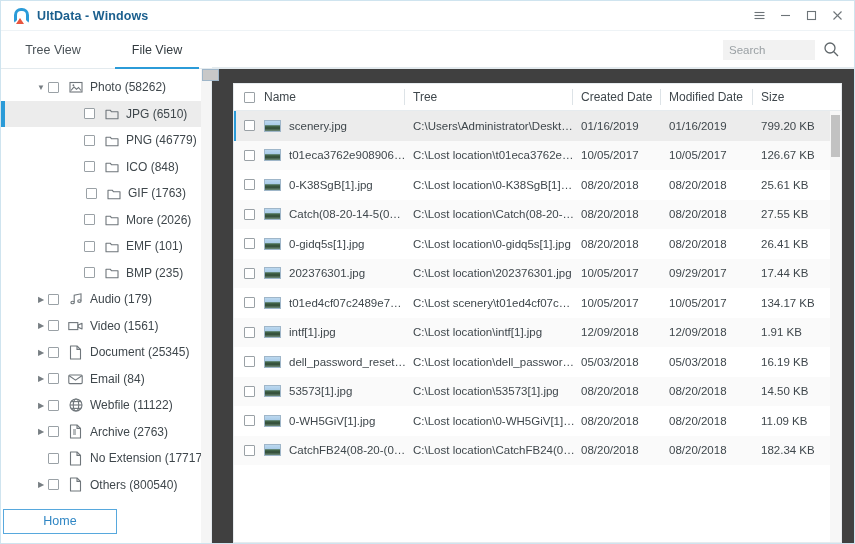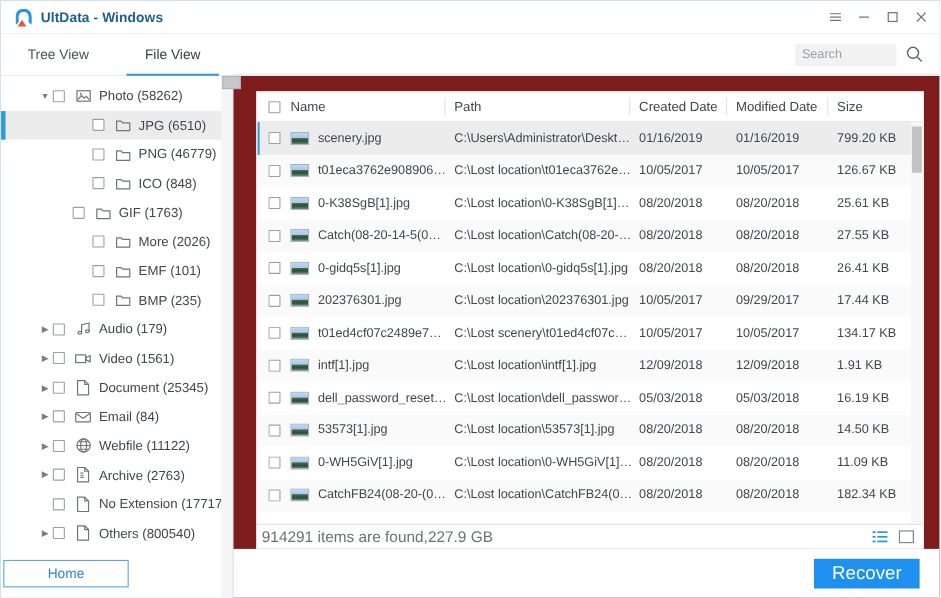--- a/index.html
+++ b/index.html
@@ -117,21 +117,21 @@
     height: 44px; flex: 0 0 44px; display: flex; align-items: center; padding-left: 2px;
     background: #ffffff;
   }
   .home-btn {
     width: 114px; height: 25px; border: 1px solid #57a8dd; background: #ffffff;
     color: #2f86c4; font-size: 12.5px; display: flex; align-items: center; justify-content: center;
     font-family: "Liberation Sans", sans-serif;
   }
 
   
-  .main { flex: 1 1 auto; display: flex; flex-direction: column; min-width: 0; background: #7f1d1d; }
+  .main { flex: 1 1 auto; display: flex; flex-direction: row; min-width: 0; background: #404040; }
   .tablewrap {
     margin: 14px 14px 0 21px; flex: 1 1 auto;
     background: #ffffff; border: 1px solid #e6ebee;
     display: flex; flex-direction: column; min-height: 0; position: relative;
   }
   .thead {
     height: 27px; flex: 0 0 27px; display: flex; align-items: center;
     border-bottom: 1px solid #e6ebee; font-size: 12px; color: #3f474c;
     padding-left: 10px;
   }
@@ -280,21 +280,21 @@
           <div class="tnode" style="padding-left: 69px;">
             <span class="caret">&nbsp;</span>
             <span class="chk"></span>
             <span class="ticon">
               <svg width="14" height="13" viewBox="0 0 14 13">
                 <path d="M1 3.2 h4.2 l1.2 1.5 H13 v7 H1 Z" fill="none" stroke="#6f767b" stroke-width="1.1" stroke-linejoin="round"></path>
               </svg>
             </span>
             <span>ICO (848)</span>
           </div>
-          <div class="tnode" style="padding-left: 51px;">
+          <div class="tnode" style="padding-left: 71px;">
             <span class="caret">&nbsp;</span>
             <span class="chk"></span>
             <span class="ticon">
               <svg width="14" height="13" viewBox="0 0 14 13">
                 <path d="M1 3.2 h4.2 l1.2 1.5 H13 v7 H1 Z" fill="none" stroke="#6f767b" stroke-width="1.1" stroke-linejoin="round"></path>
               </svg>
             </span>
             <span>GIF (1763)</span>
           </div>
           <div class="tnode" style="padding-left: 69px;">
@@ -433,21 +433,21 @@
       </div>
     </div>
 
     <div class="main">
       <div class="tablewrap">
         <div class="thead">
           <div class="hcell c-name">
             <span class="chk"></span>
             <span>Name</span>
           </div>
-          <div class="hcell c-path sep">Path</div>
+          <div class="hcell c-path sep">Tree</div>
           <div class="hcell c-created sep">Created Date</div>
           <div class="hcell c-modified sep">Modified Date</div>
           <div class="hcell c-size sep">Size</div>
         </div>
         <div class="rows" id="rows">
             <div class="trow selected">
               <div class="cell namecell c-name">
                 <span class="chk"></span>
                 <span class="thumb"></span>
                 <span class="nametext">scenery.jpg</span>

